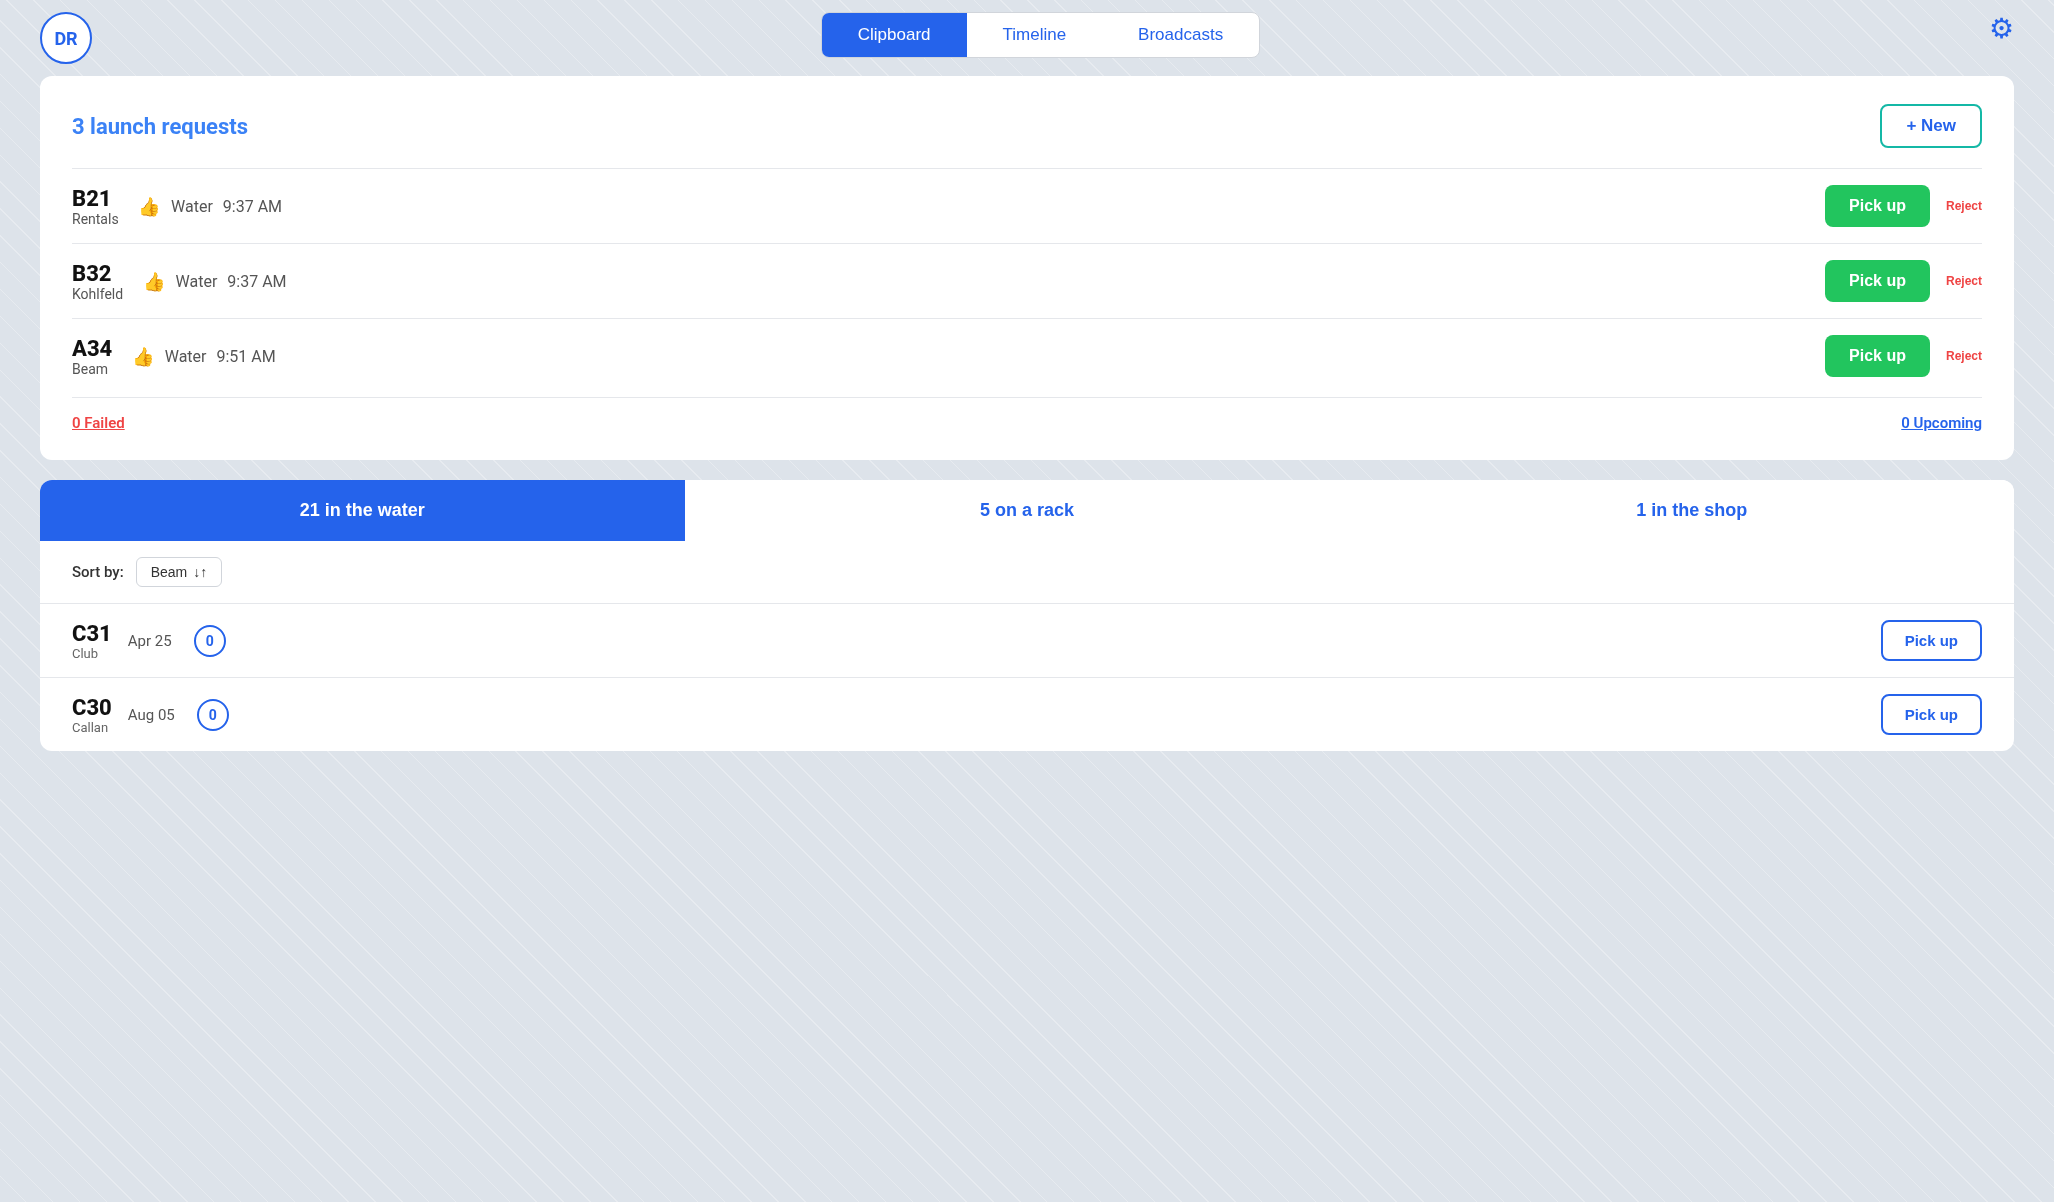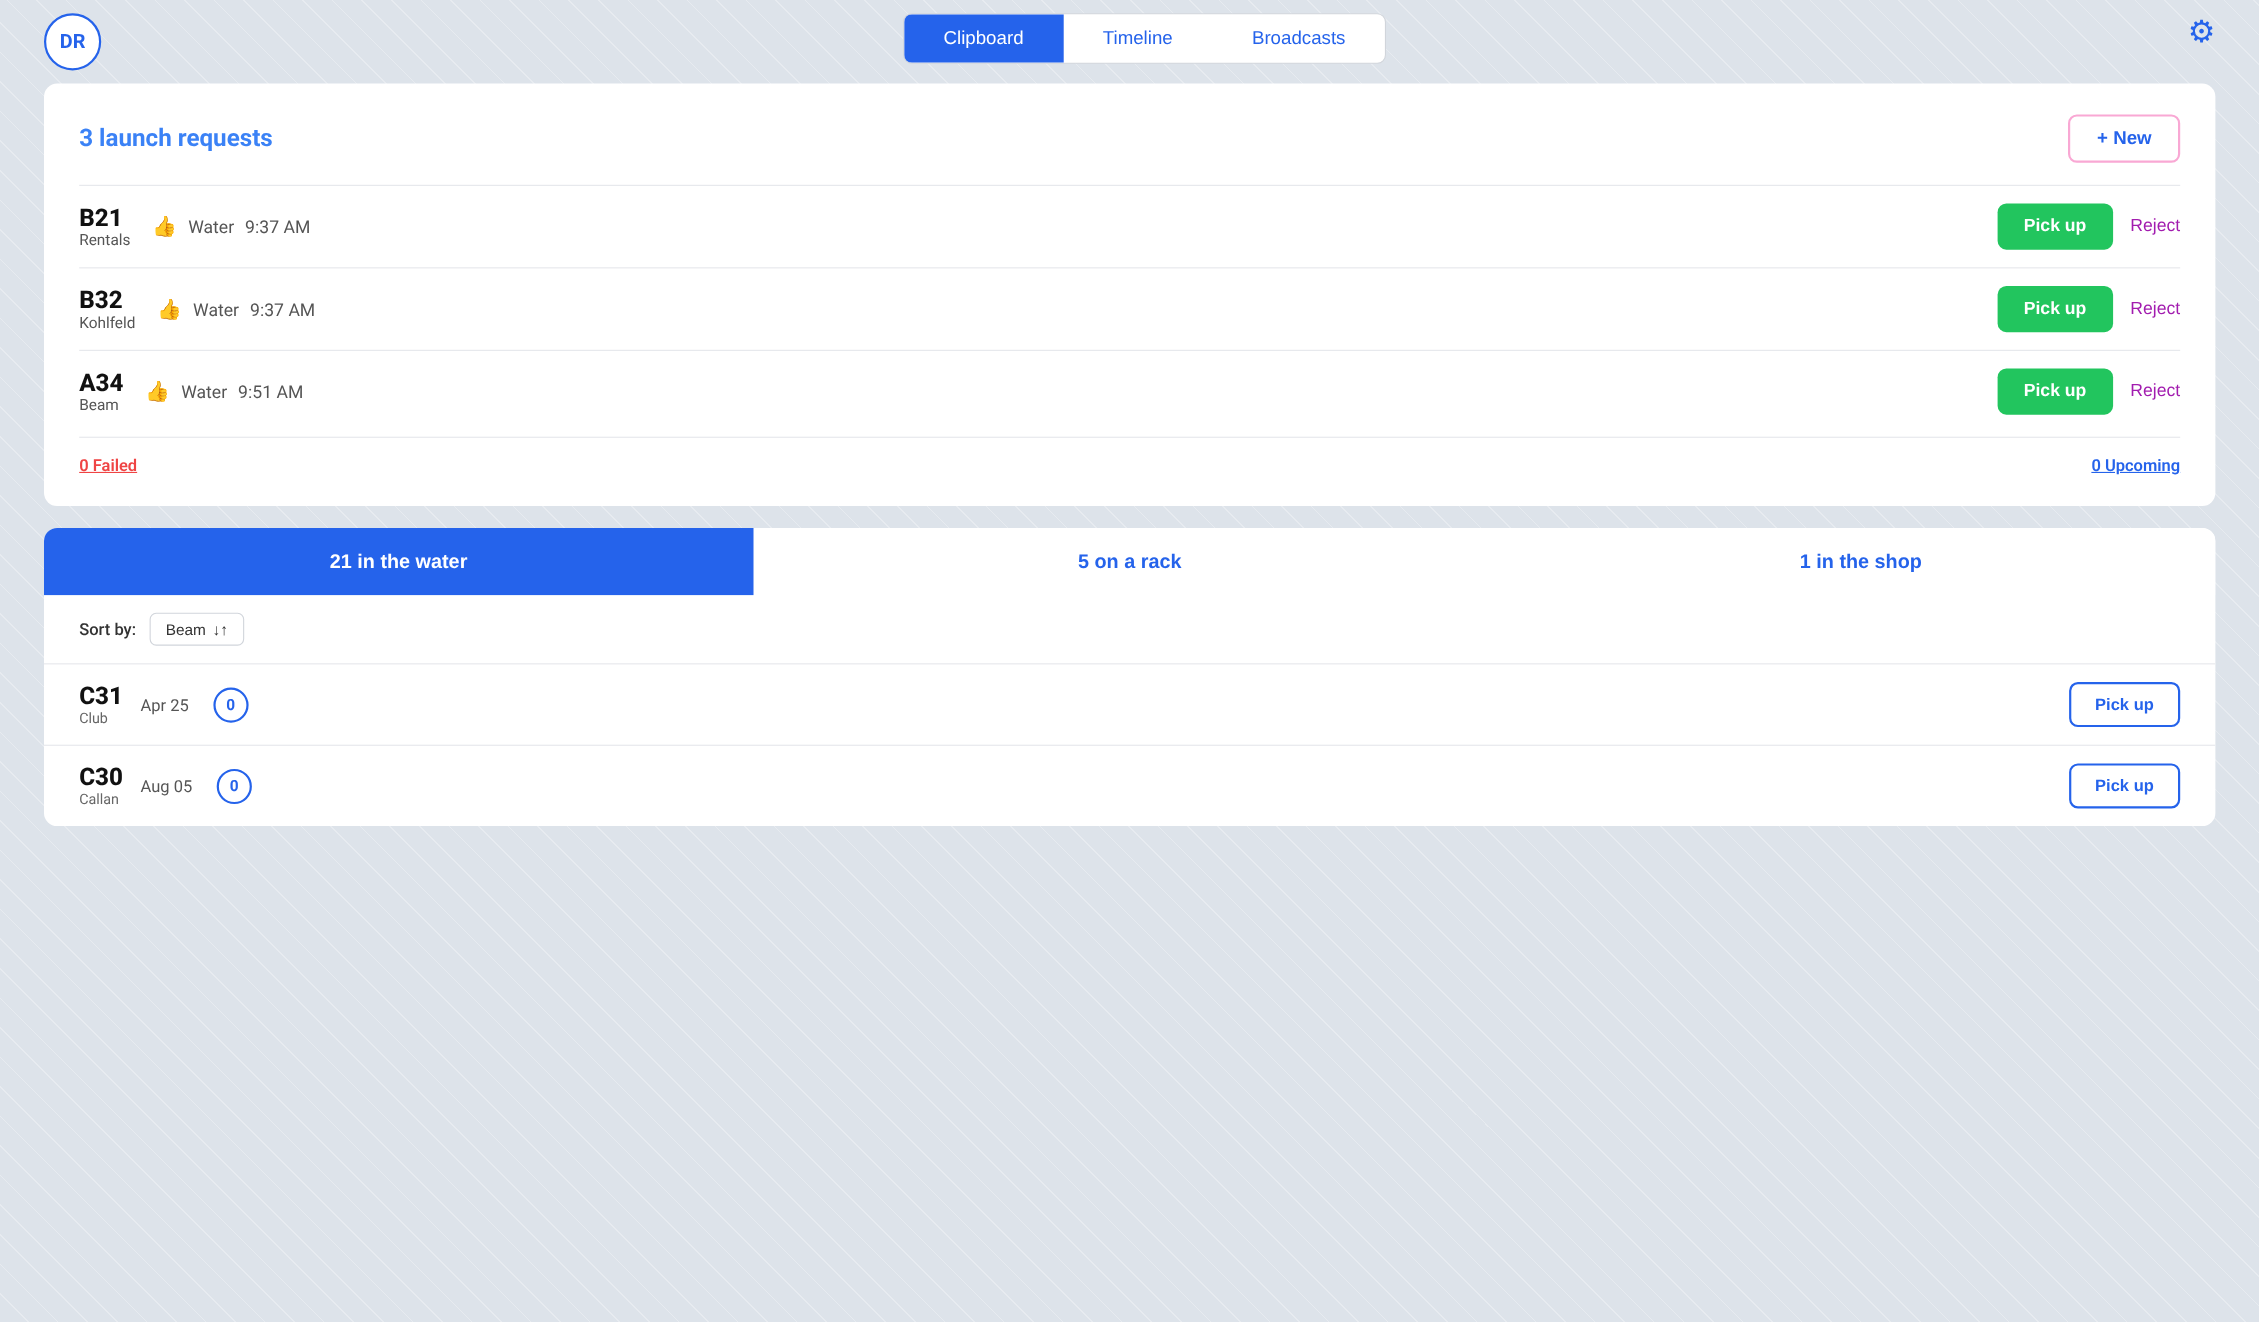--- a/index.html
+++ b/index.html
@@ -86,21 +86,21 @@
     .card-title {
       font-size: 22px;
       font-weight: 700;
       color: #3b82f6;
     }
     .new-btn {
       display: flex;
       align-items: center;
       gap: 6px;
       padding: 10px 24px;
-      border: 2px solid #f9a8d4;
+      border: 2px solid #14b8a6;
       border-radius: 8px;
       background: white;
       color: #2563eb;
       font-size: 17px;
       font-weight: 600;
       cursor: pointer;
     }
 
     
     .request-row {
@@ -149,23 +149,23 @@
       border: none;
       border-radius: 8px;
       padding: 12px 24px;
       font-size: 16px;
       font-weight: 600;
       cursor: pointer;
     }
     .reject-btn {
       background: none;
       border: none;
-      color: #a21caf;
-      font-size: 16px;
-      font-weight: 400;
+      color: #ef4444;
+      font-size: 12px;
+      font-weight: 700;
       cursor: pointer;
     }
 
     
     .card-footer {
       display: flex;
       justify-content: space-between;
       align-items: center;
       padding-top: 16px;
       border-top: 1px solid #e5e7eb;

